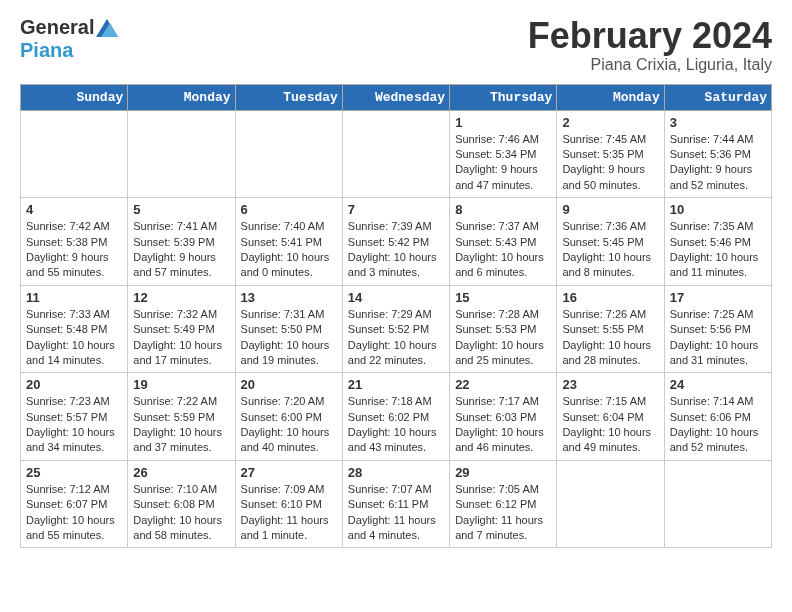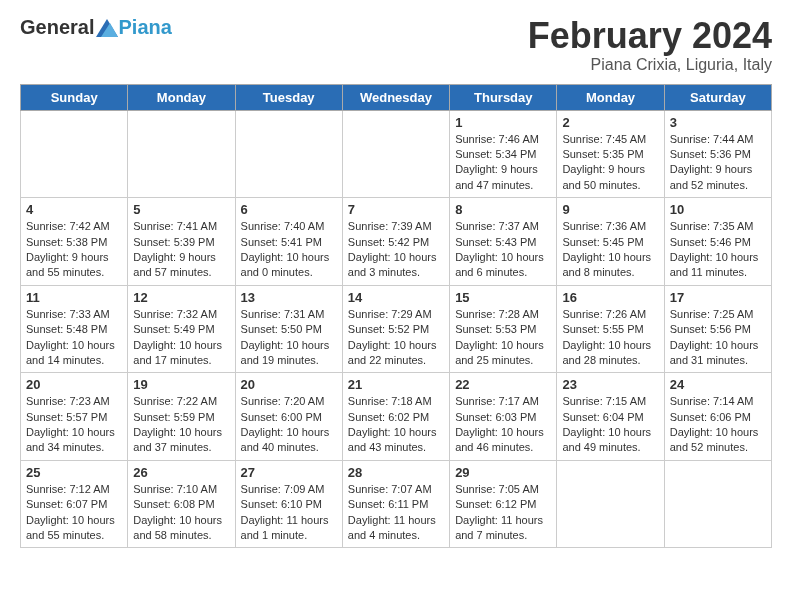--- a/index.html
+++ b/index.html
@@ -1,28 +1,28 @@
 <!DOCTYPE html>
 <html><head>
   <meta charset="utf-8">
   <style>
     * { box-sizing: border-box; margin: 0; padding: 0; }
     body { font-family: Arial, sans-serif; background: #fff; width: 792px; min-height: 612px; }
     .page { padding: 16px 20px; }
     .header-row { display: flex; align-items: flex-start; justify-content: space-between; margin-bottom: 10px; }
-    .logo { display: flex; flex-direction: row; align-items: flex-start; }
+    .logo { display: flex; flex-direction: column; align-items: flex-start; }
     .logo-text { display: flex; align-items: center; }
     .logo-general { font-size: 20px; font-weight: bold; color: #333; }
     .logo-blue { font-size: 20px; font-weight: bold; color: #3399cc; }
     .logo-icon { width: 22px; height: 18px; margin-left: 2px; }
     .title-block { text-align: right; margin-left: 10px; }
     .cal-title { font-size: 36px; font-weight: bold; color: #333; line-height: 1.1; }
     .cal-subtitle { font-size: 16px; color: #555; }
     .calendar { width: 100%; border-collapse: collapse; }
-    .calendar th { background: #2a6db5; color: #fff; font-size: 13px; font-weight: bold; padding: 5px 4px; border: 1px solid #aaa; text-align: center; }
+    .calendar th { background: #2a6db5; color: #fff; font-size: 13px; font-weight: bold; padding: 5px 4px; border: 1px solid #aaa; text-align: right; font-family: Liberation Mono, monospace; }
     .calendar td { border: 1px solid #ccc; vertical-align: top; padding: 4px 5px; font-size: 11px; color: #333; width: calc(100% / 7); min-height: 80px; background: #fff; }
     .day-num { font-weight: bold; font-size: 13px; display: block; margin-bottom: 2px; }
     .day-info { font-size: 11px; color: #333; line-height: 1.4; }
     tr.week-row td { height: 85px; }
   </style>
 </head>
 <body>
 
 <div class="page">
   <div class="header-row">

